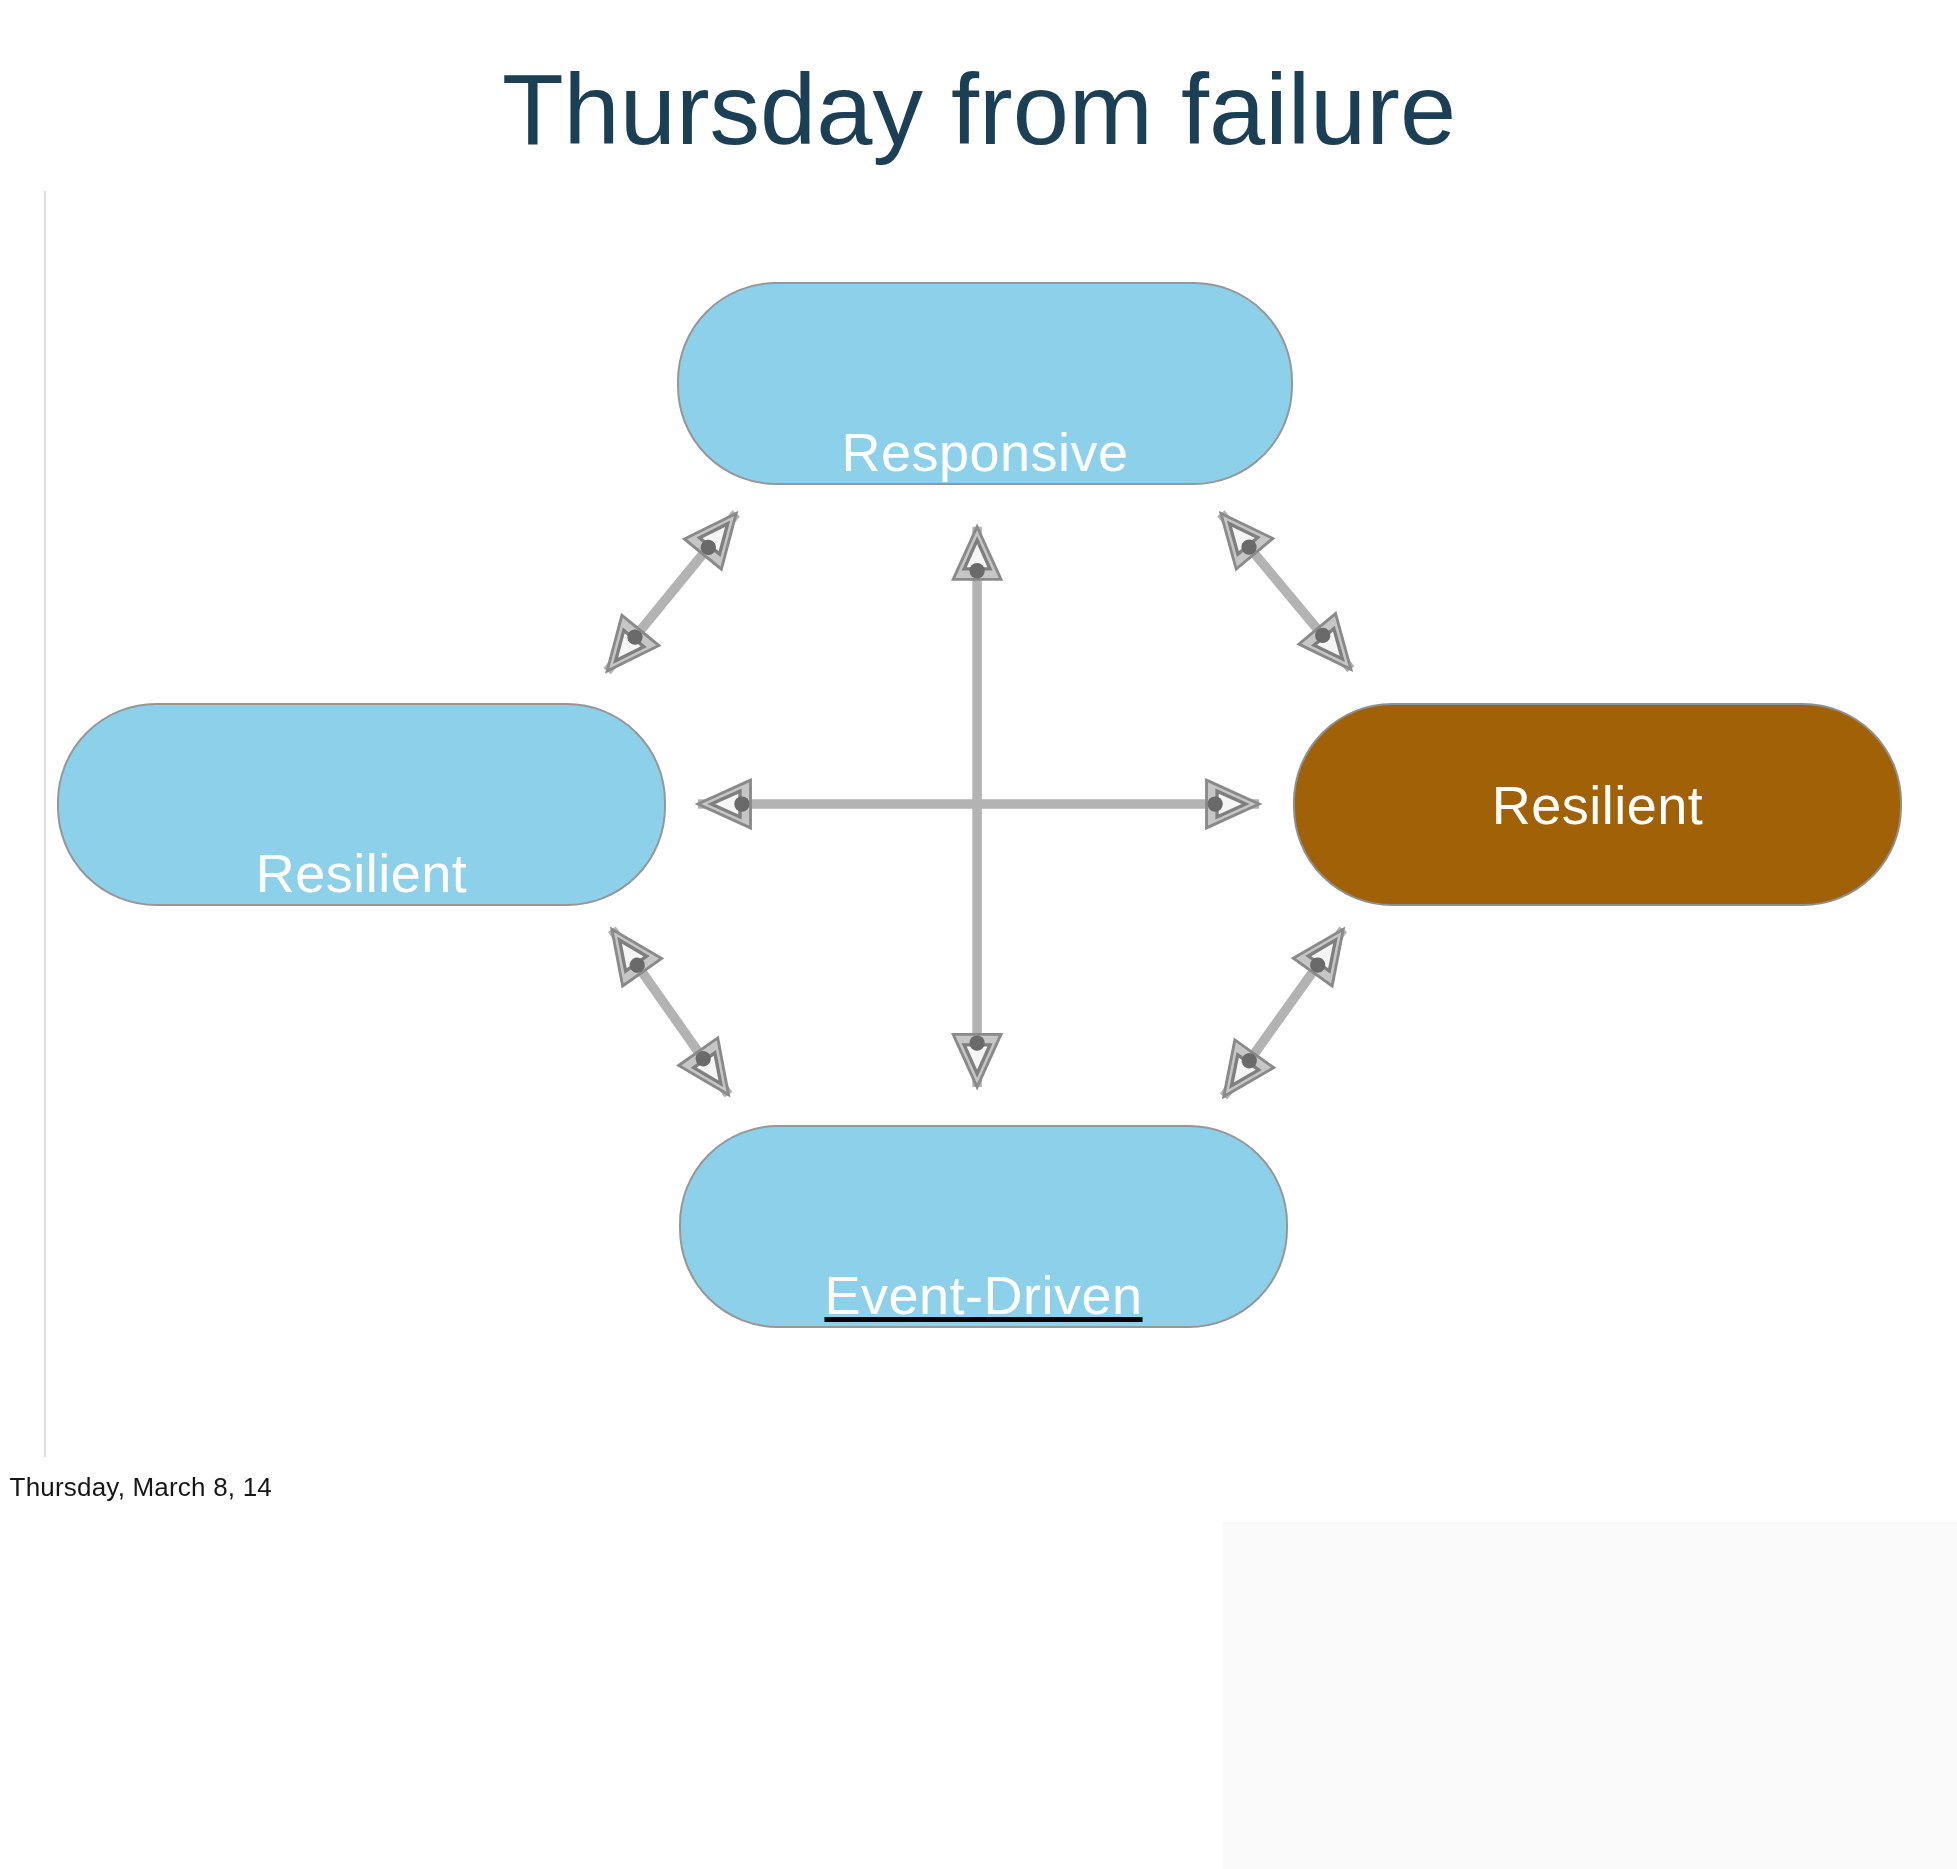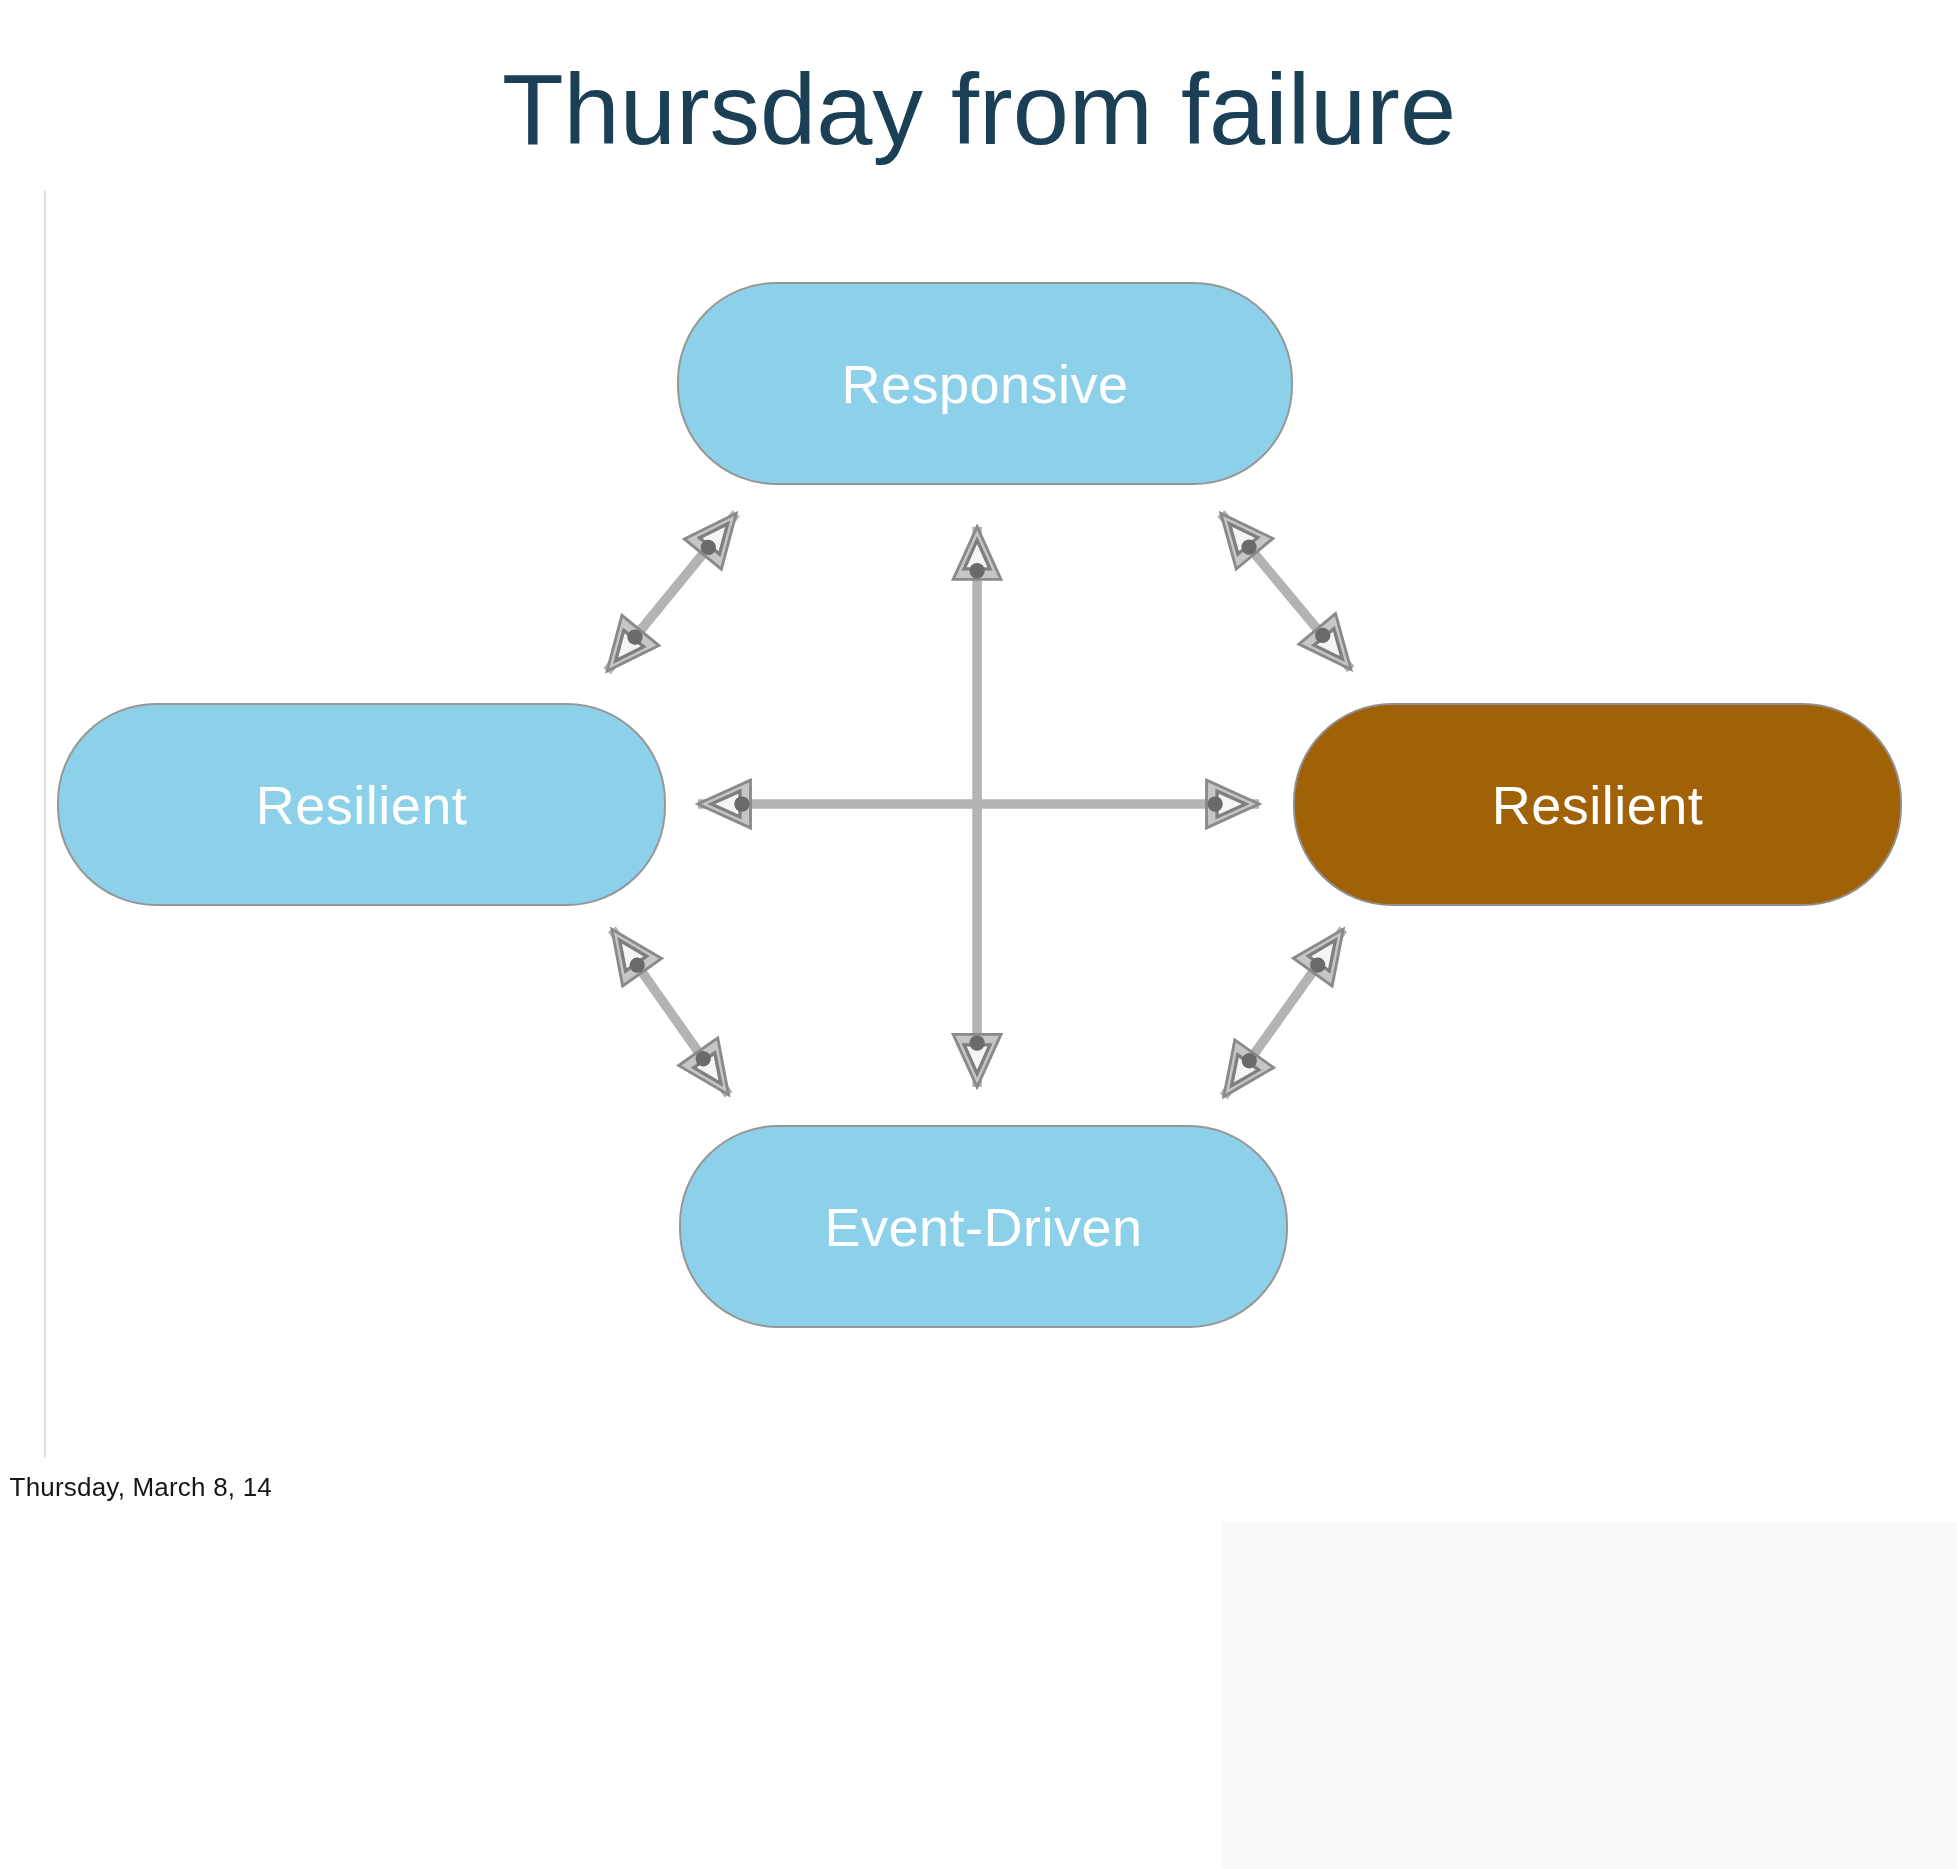--- a/index.html
+++ b/index.html
@@ -21,26 +21,26 @@
     background:#fafafa;
   }
   .node{
     position:absolute;height:203px;border-radius:99px;
     border:2.9px solid #979797;box-sizing:border-box;
     display:flex;align-items:center;justify-content:center;
   }
   .node span{
     color:#ffffff;font-size:54px;letter-spacing:0.5px;font-weight:400;
   }
-  .node-light{background:#8dd0e9;}
+  .node-light{background:#8dd0e9;align-items:flex-end;}
   .node-dark{background:#a16207;border-color:#8f8f8f;}
   .node-responsive{left:677px;top:282px;width:616px;}
   .node-scalable{left:57px;top:703px;width:609px;}
   .node-resilient{left:1293px;top:703px;width:609px;}
-  .node-event-driven{left:679px;top:1125px;width:609px;}
+  .node-event-driven{left:679px;top:1125px;width:609px;text-decoration:underline;}
   .arrow-layer{position:absolute;left:0;top:0;pointer-events:none;}
   .slide-footer{
     position:absolute;left:9.6px;top:1472px;
     font-size:26px;color:#161616;letter-spacing:0.2px;
   }
 </style>
 </head>
 <body>
 
 <div class="slide-title">Thursday from failure</div>

